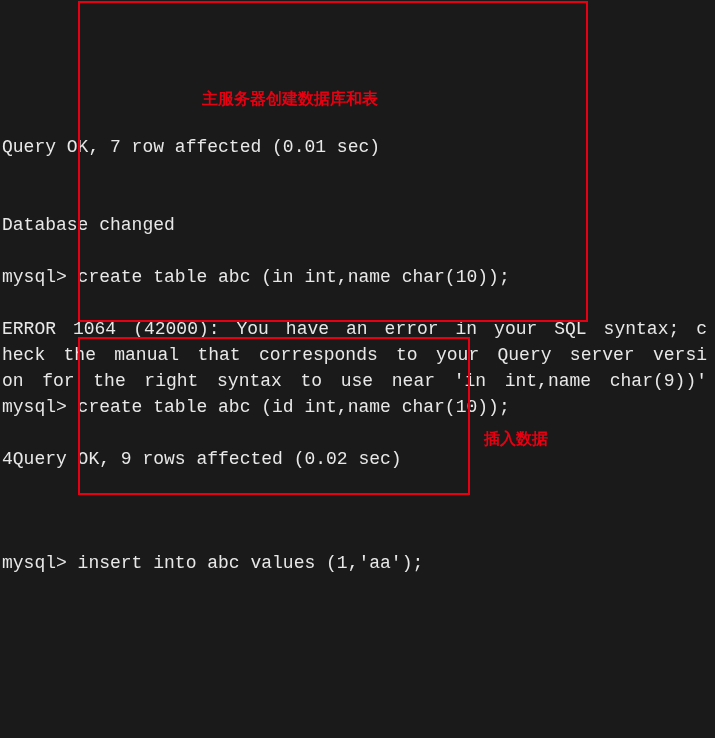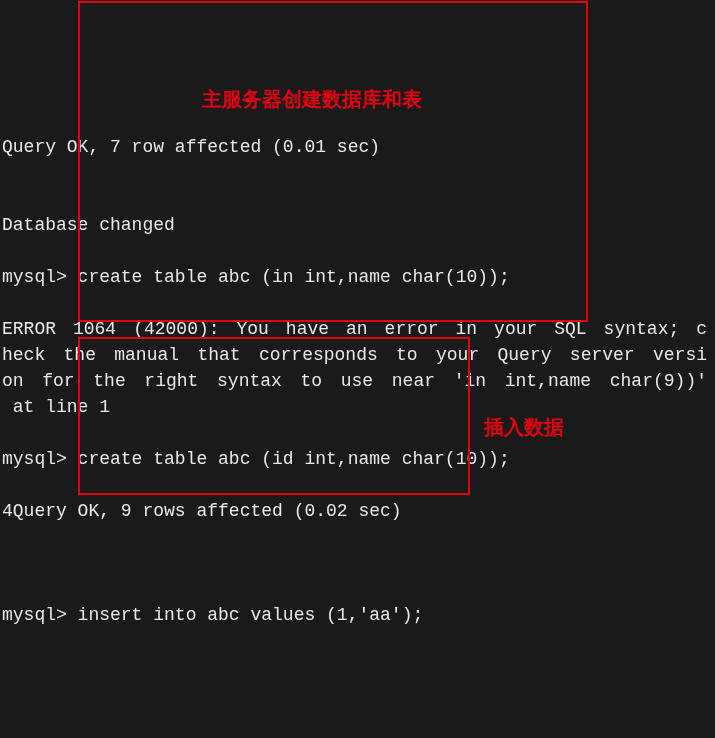--- a/index.html
+++ b/index.html
@@ -21,41 +21,40 @@
   .box {
     position: absolute;
     border: 2px solid #e60012;
     z-index: 2;
     pointer-events: none;
   }
   .anno {
     position: absolute;
     color: #e60012;
     font-family: "SimSun", "Microsoft YaHei", sans-serif;
-    font-size: 20px;
+    font-size: 16px;
     font-weight: bold;
     z-index: 3;
     pointer-events: none;
   }
   .just { text-align-last: justify; display: inline-block; }
 </style>
 </head>
 <body>
 
 
 
 <div class="terminal">
 <div class="line">Query OK, 7 row affected (0.01 sec)</div>
 <div class="line"></div>
 <div class="line">Database changed</div>
 <div class="line">mysql&gt; create table abc (in int,name char(10));</div>
 <div class="line just" style="width:705px">ERROR 1064 (42000): You have an error in your SQL syntax; c</div>
 <div class="line just" style="width:705px">heck the manual that corresponds to your Query server versi</div>
 <div class="line just" style="width:705px">on for the right syntax to use near 'in int,name char(9))'</div>
-<div class="line"> at line 1</div>
 <div class="line">mysql&gt; create table abc (id int,name char(10));</div>
 <div class="line">4Query OK, 9 rows affected (0.02 sec)</div>
 <div class="line">&nbsp;</div>
 <div class="line">mysql&gt; insert into abc values (1,'aa');</div>
 
 
 
 
 
 
@@ -66,16 +65,16 @@
 
 
 
 
 
 </div>
 
 <div class="box" id="box1" style="left: 78px; top: 1px; width: 510px; height: 321px;"></div>
 <div class="box" id="box2" style="left: 78px; top: 337px; width: 392px; height: 158px;"></div>
 <div class="anno" id="anno1" style="left: 202px; top: 86px;">主服务器创建数据库和表</div>
-<div class="anno" id="anno2" style="left: 484px; top: 414px;">插入数据</div>
+<div class="anno" id="anno2" style="left: 484px; top: 426px;">插入数据</div>
 
 
 
 
 </body></html>

